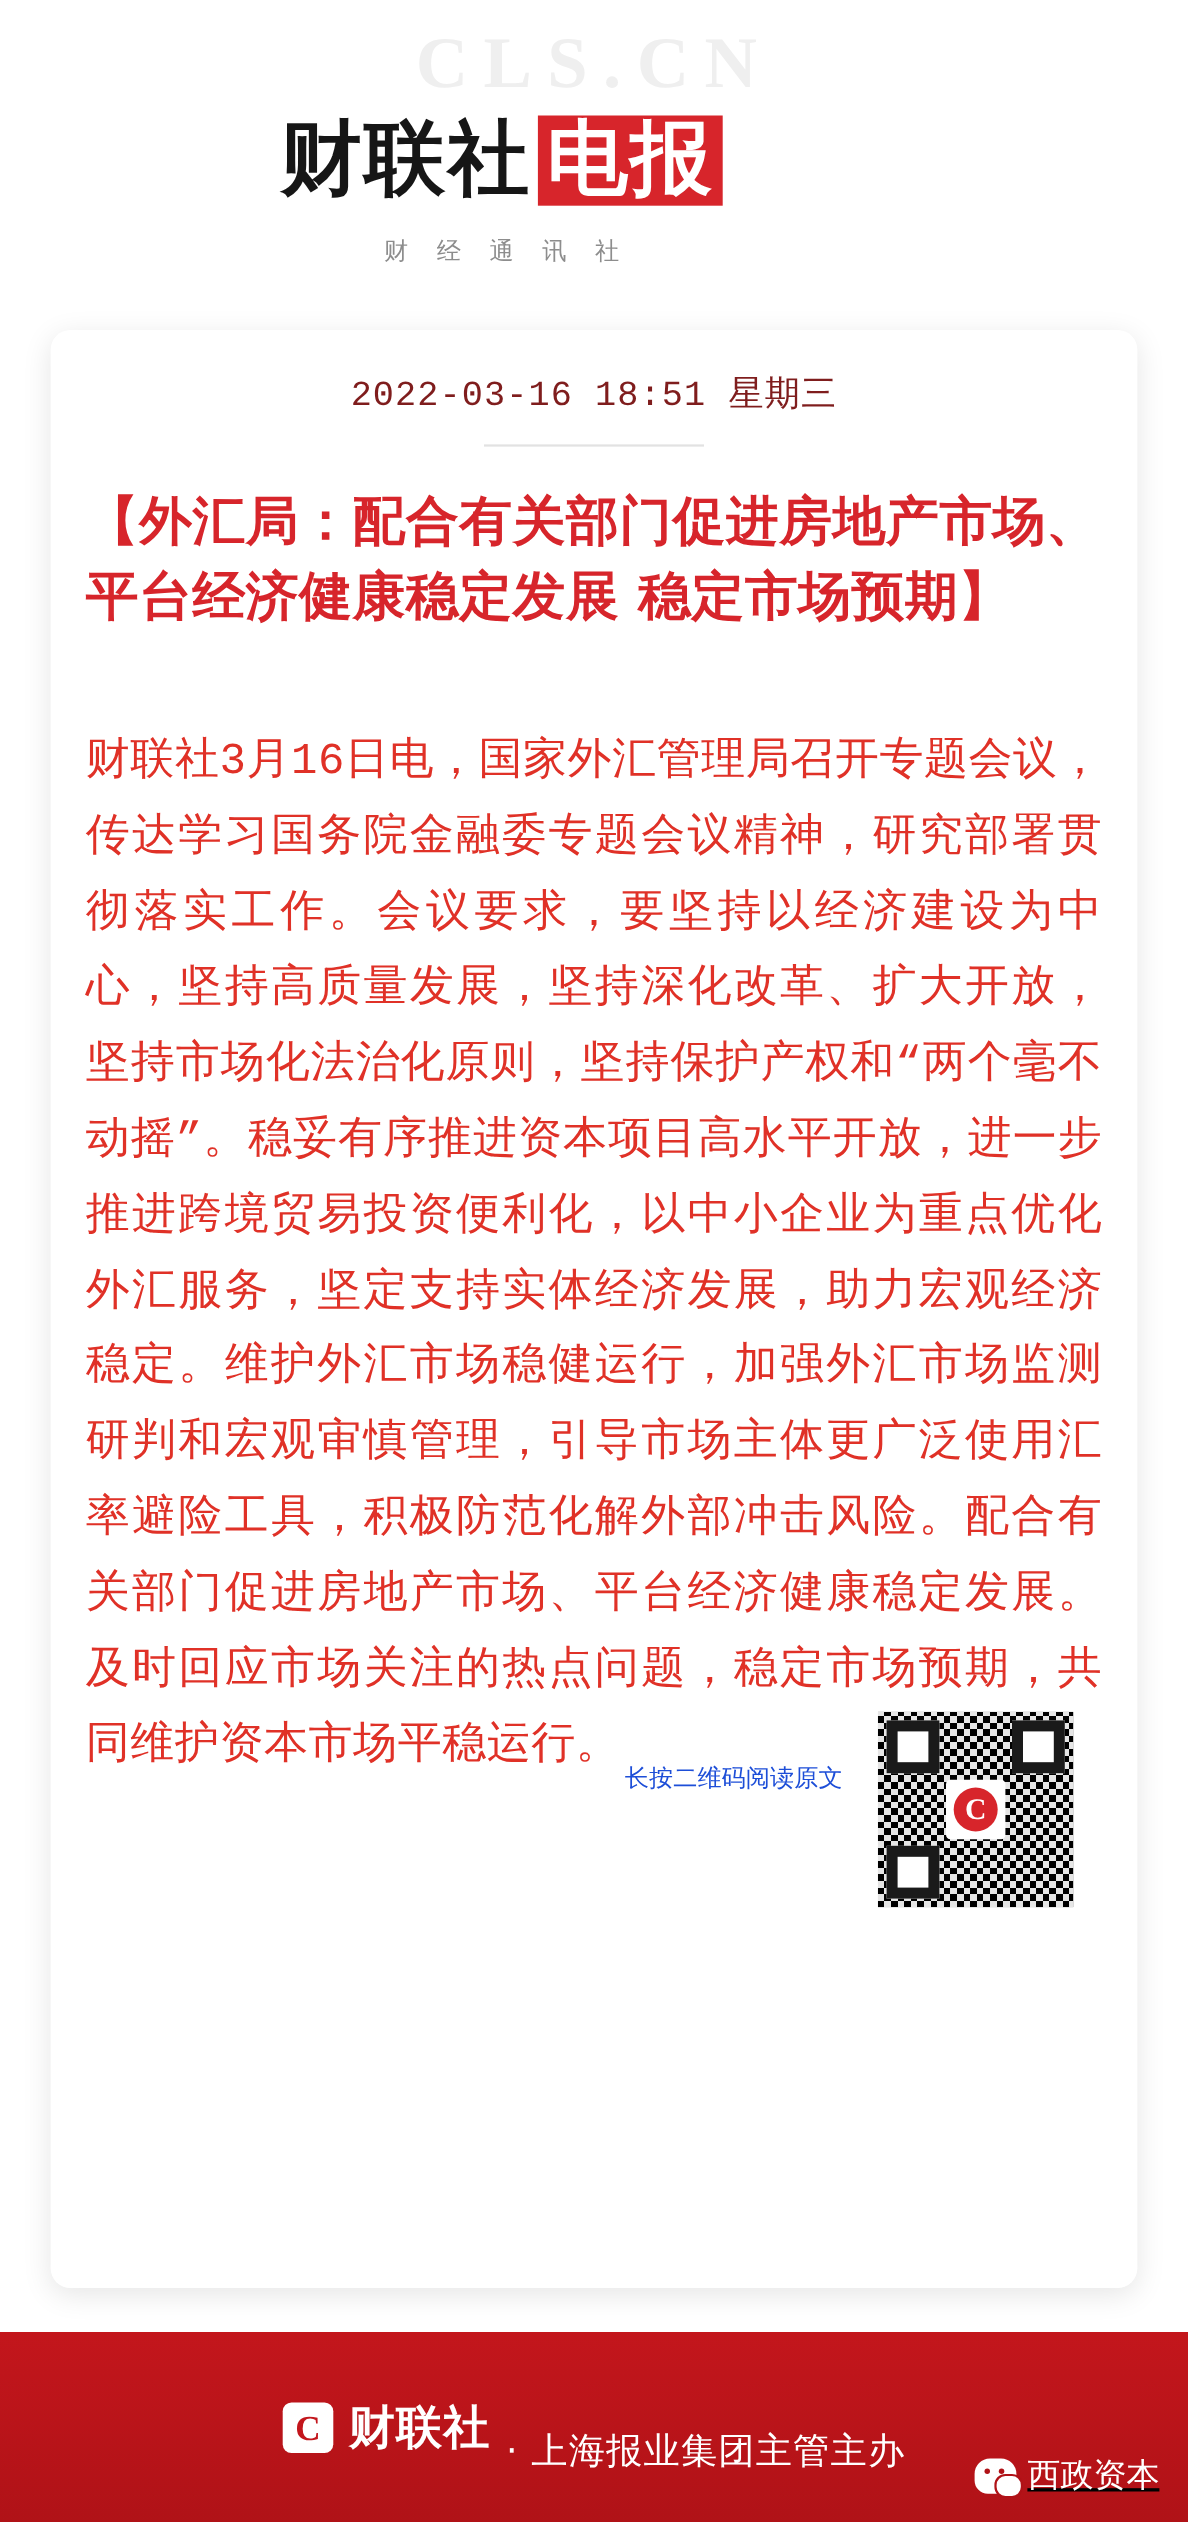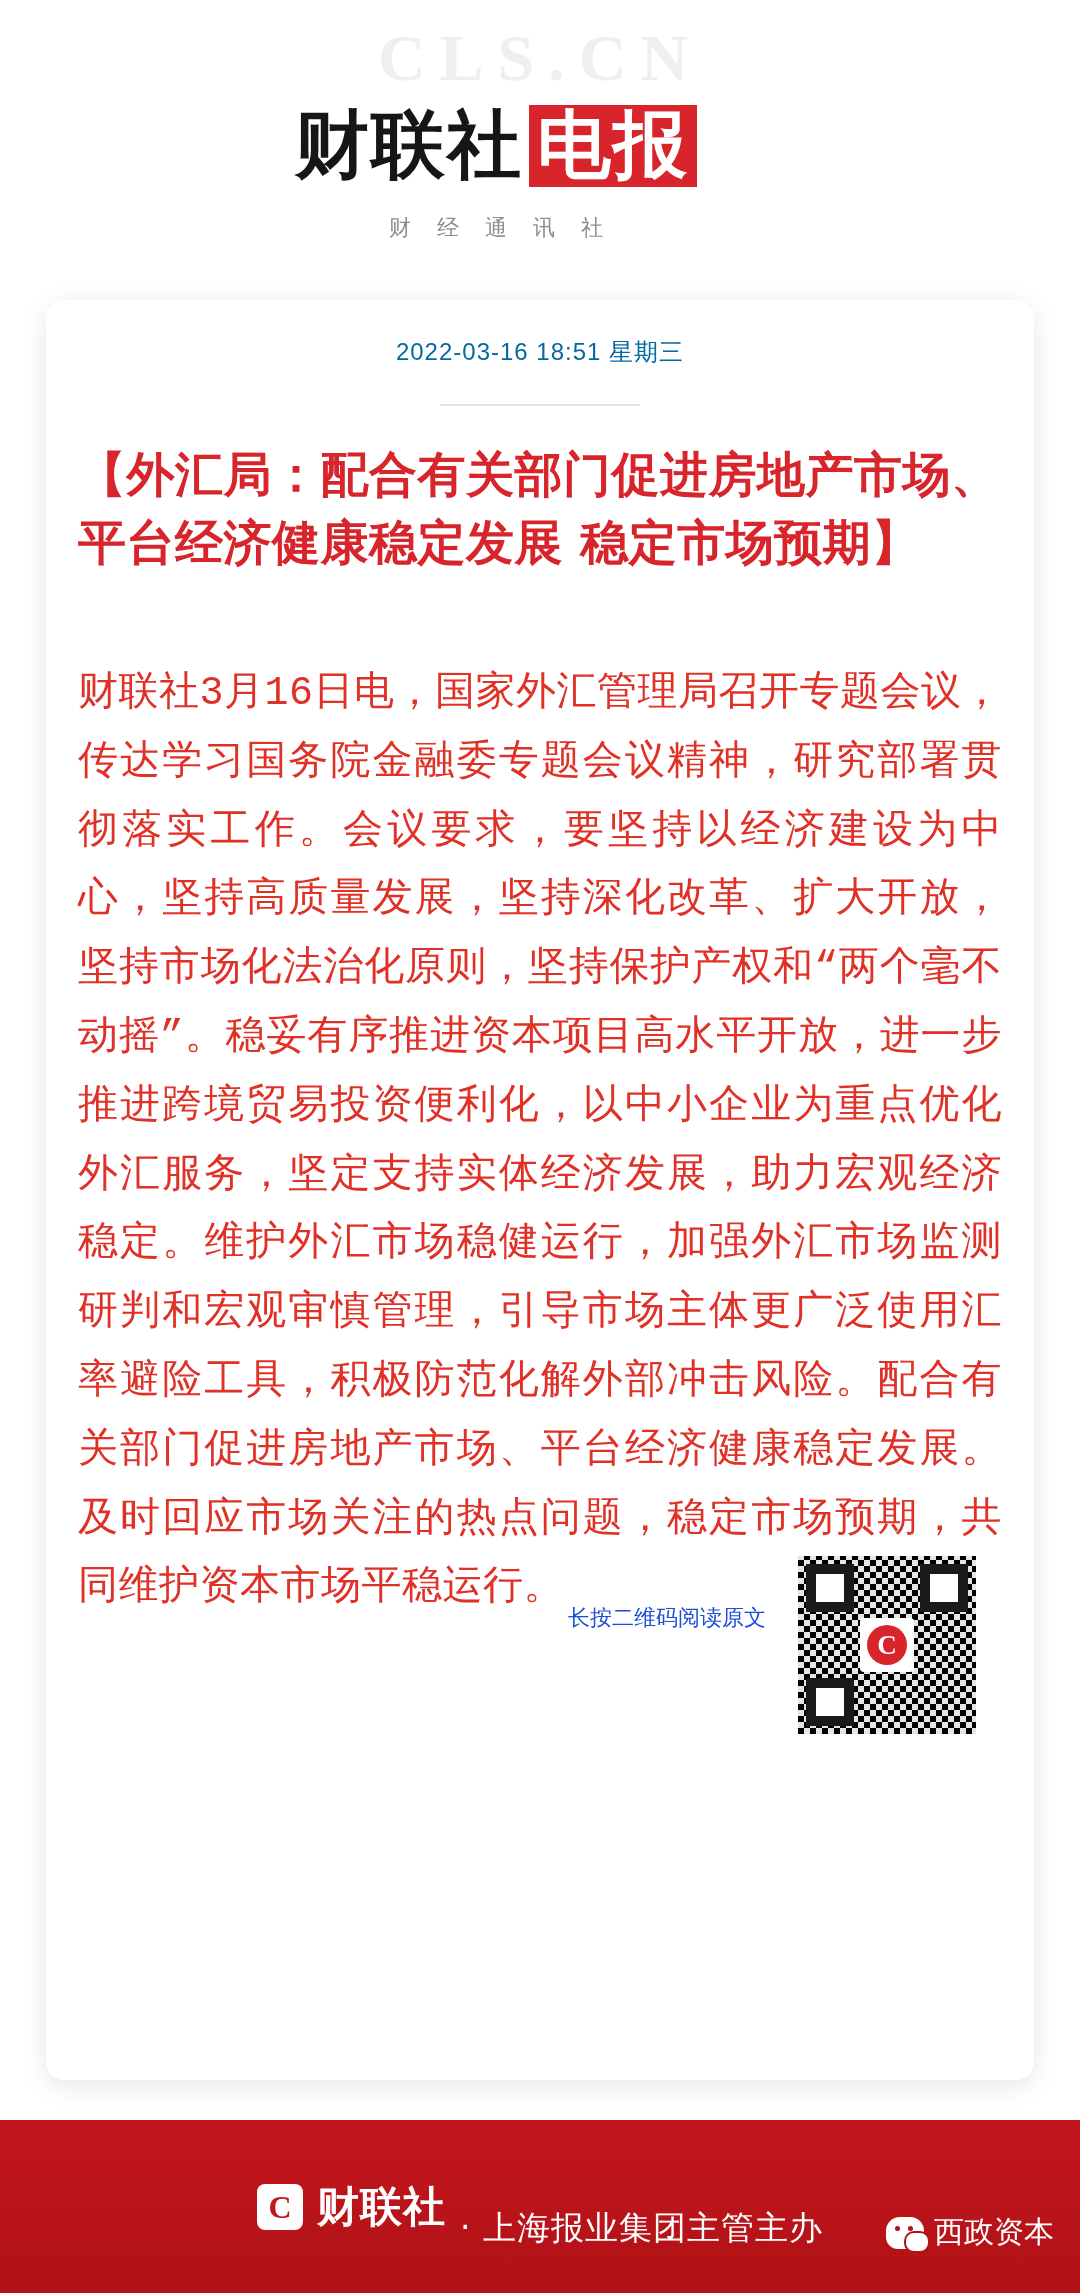--- a/index.html
+++ b/index.html
@@ -45,21 +45,20 @@
     user-select: none;
   }
 
   
   .masthead {
     position: absolute;
     top: 105px;
     left: 0;
     width: 912px;
     text-align: center;
-    margin-left: 40px;
   }
   .masthead-title {
     font-family: "DejaVu Sans", sans-serif;
     font-weight: 700;
     font-size: 74px;
     line-height: 1;
     letter-spacing: 2px;
     display: inline-block;
   }
   .mast-black { color: #161616; }
@@ -91,23 +90,23 @@
     border-radius: 18px;
     box-shadow: 0 6px 26px rgba(0,0,0,0.10);
   }
 
   .datetime {
     position: absolute;
     top: 36px;
     left: 0;
     width: 988px;
     text-align: center;
-    font-size: 24px;
-    color: #0369a1;
-    font-family: Liberation Sans, sans-serif;
+    font-size: 32px;
+    color: #7f1d1d;
+    font-family: Liberation Mono, monospace;
     letter-spacing: 1px;
   }
   .date-rule {
     position: absolute;
     top: 104px;
     left: 394px;
     width: 200px;
     height: 2px;
     background: #e2e2e2;
   }
@@ -250,24 +249,25 @@
     font-size: 33px;
     font-family: "DejaVu Sans", sans-serif;
     letter-spacing: 1px;
     margin-top: 44px;
   }
 
   
   .account-chip {
     position: absolute;
     right: 26px;
-    bottom: 40px;
+    bottom: 22px;
     display: flex;
     align-items: center;
     gap: 10px;
+    text-decoration: underline;
   }
   .wechat-icon {
     width: 38px;
     height: 32px;
     background: #ffffff;
     border-radius: 14px 14px 12px 12px;
     position: relative;
   }
   .wechat-icon::after {
     content: "";

